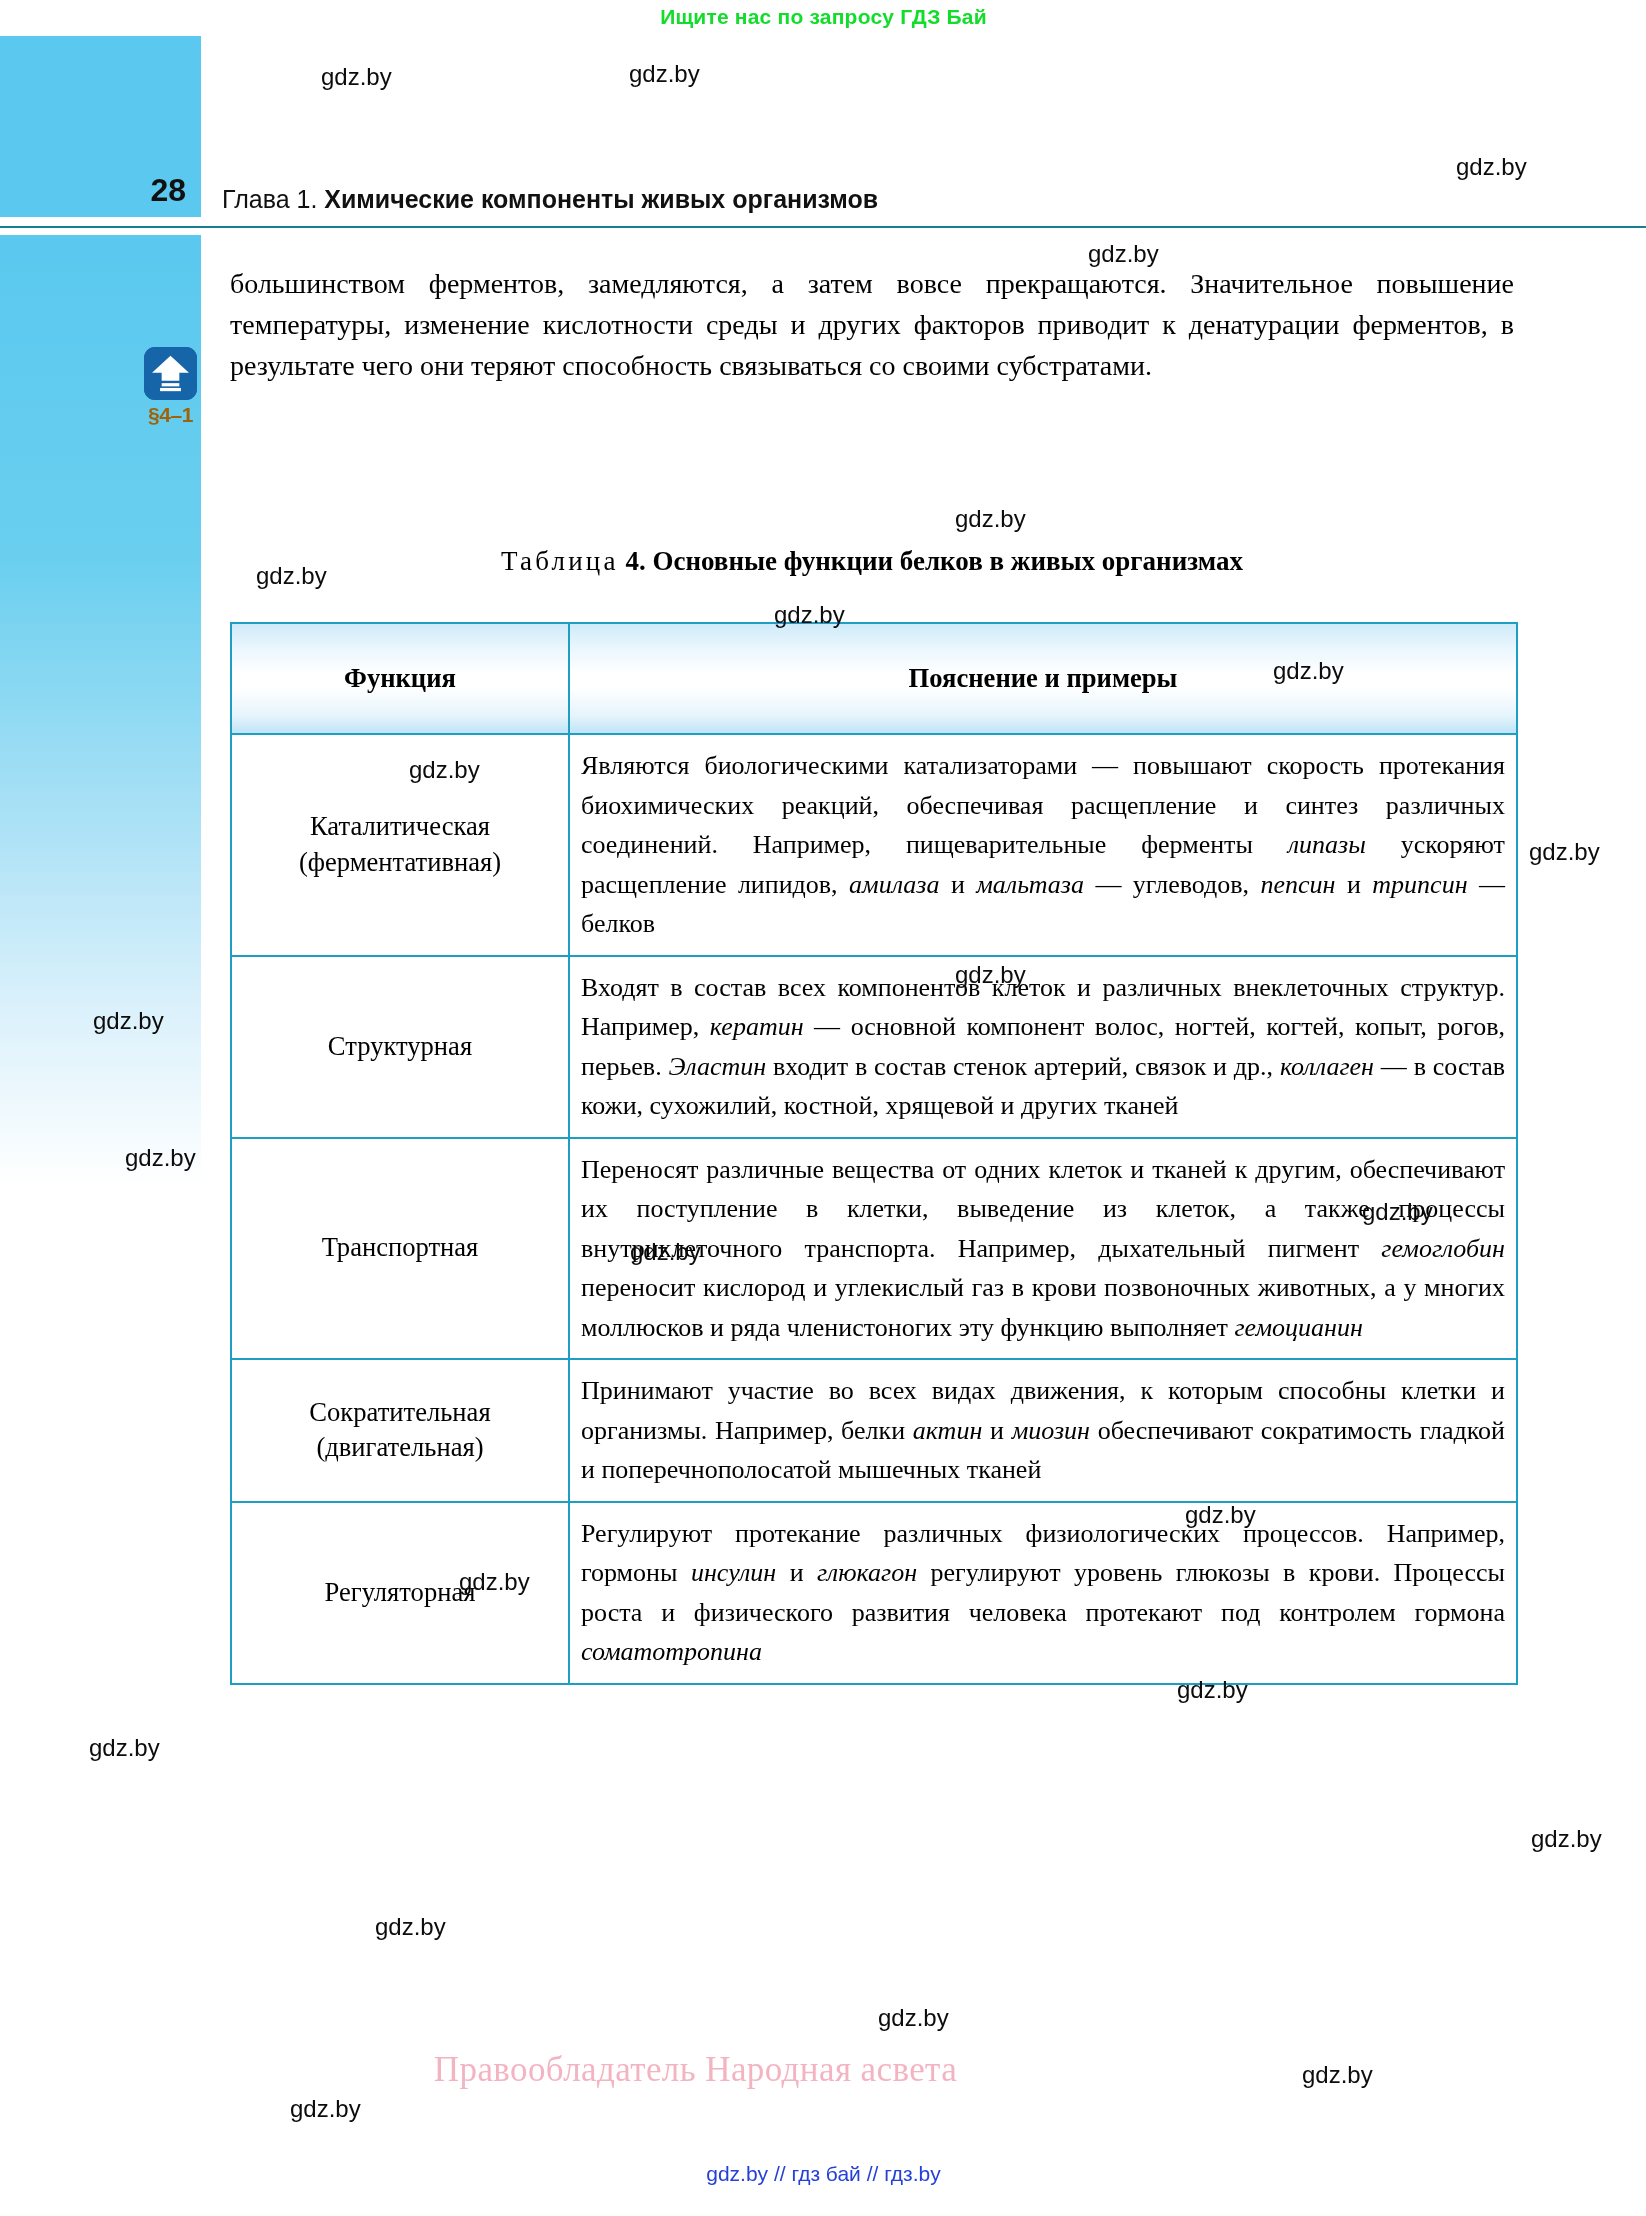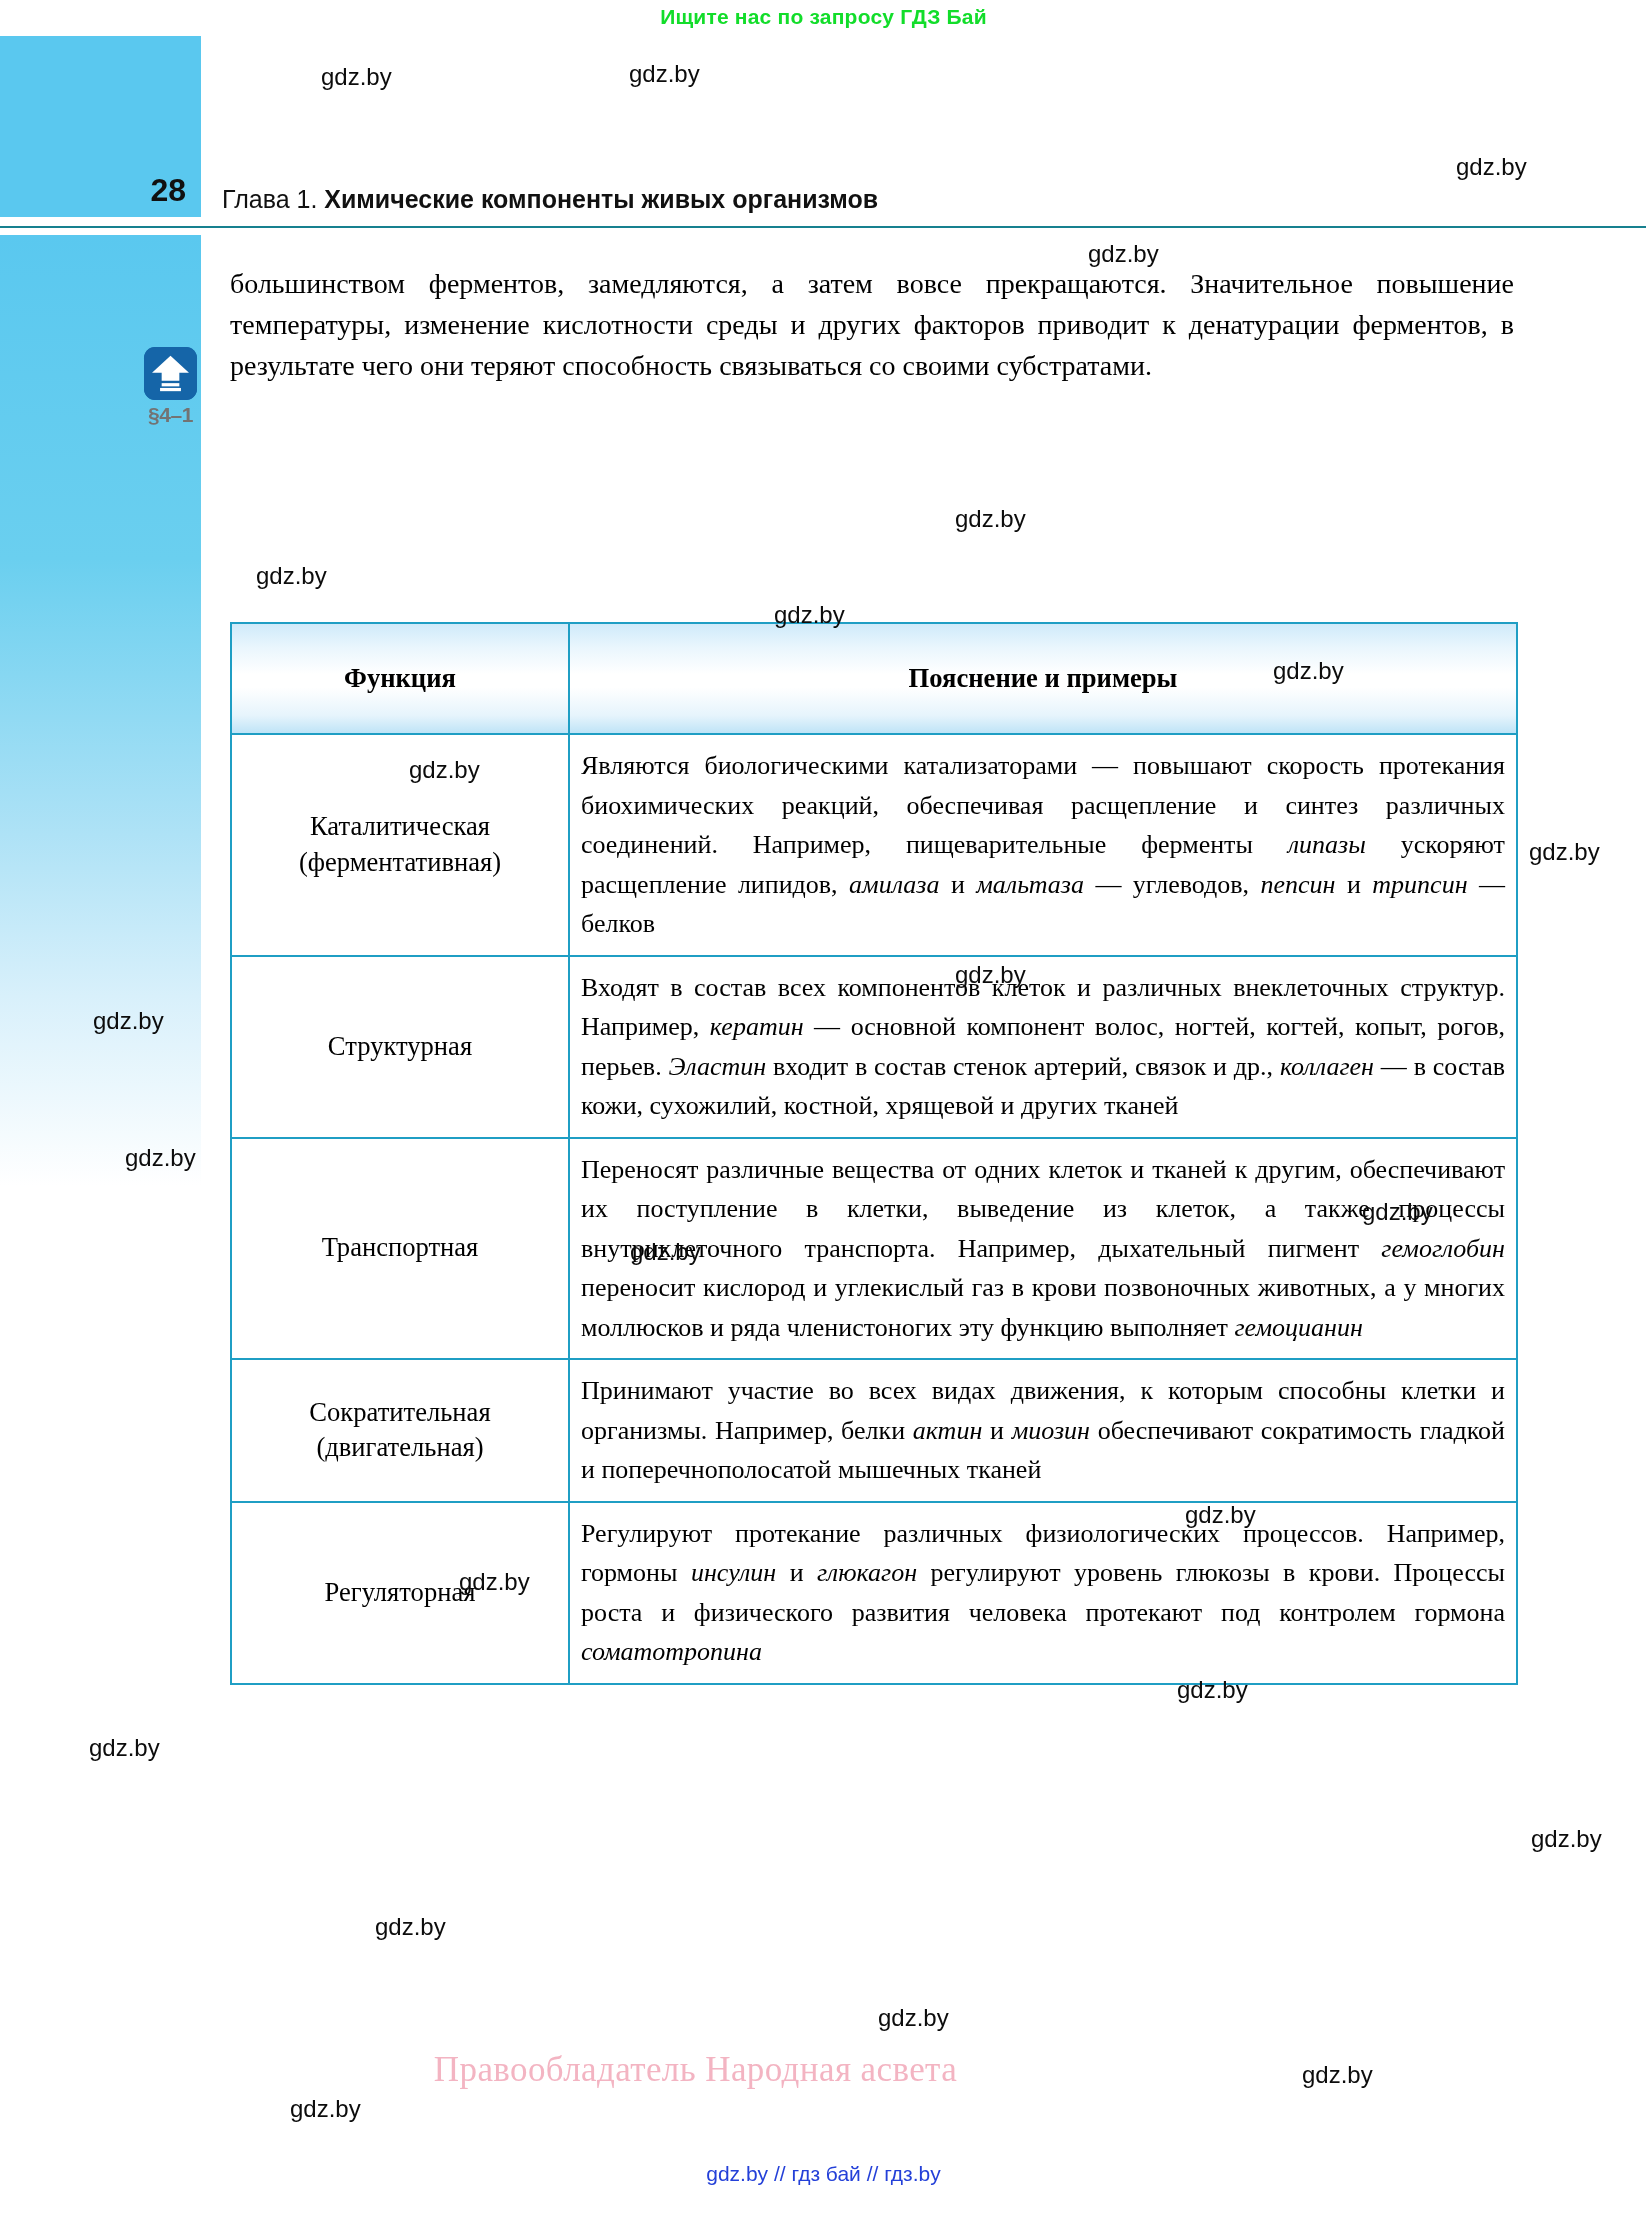--- a/index.html
+++ b/index.html
@@ -67,21 +67,21 @@
     border-radius: 11.3px;
     background: #1565a8;
     position: relative;
   }
   .marker-icon svg { display: block; }
   .marker-label {
     margin-top: 3.2px;
     font-family: "Liberation Sans", "DejaVu Sans", sans-serif;
     font-size: 21px;
     font-weight: bold;
-    color: #737373;
+    color: #a16207;
     letter-spacing: -0.4px;
   }
 
   
   .page-number {
     position: absolute;
     left: 113px;
     top: 172px;
     width: 73px;
     text-align: right;
@@ -244,20 +244,24 @@
   <div class="running-head">
     <span class="chapter-word">Глава 1.</span>
     <span class="chapter-title">Химические компоненты живых организмов</span>
   </div>
   <div class="head-rule"></div>
 
   <div class="body-block">
     <p>большинством ферментов, замедляются, а затем вовсе прекращаются. Значительное повышение температуры, изменение кислотности среды и других факторов приводит к денатурации ферментов, в результате чего они теряют способность связываться со своими субстратами.</p>
   </div>
 
+  <div class="table-caption">
+    <span class="cap-spaced">Таблица</span>
+    <span>4. Основные функции белков в живых организмах</span>
+  </div>
 
   <table class="func-table">
     <colgroup>
       <col class="col-func">
       <col class="col-expl">
     </colgroup>
     <thead>
       <tr>
         <th class="thead-cell">Функция</th>
         <th class="thead-cell">Пояснение и примеры</th>

